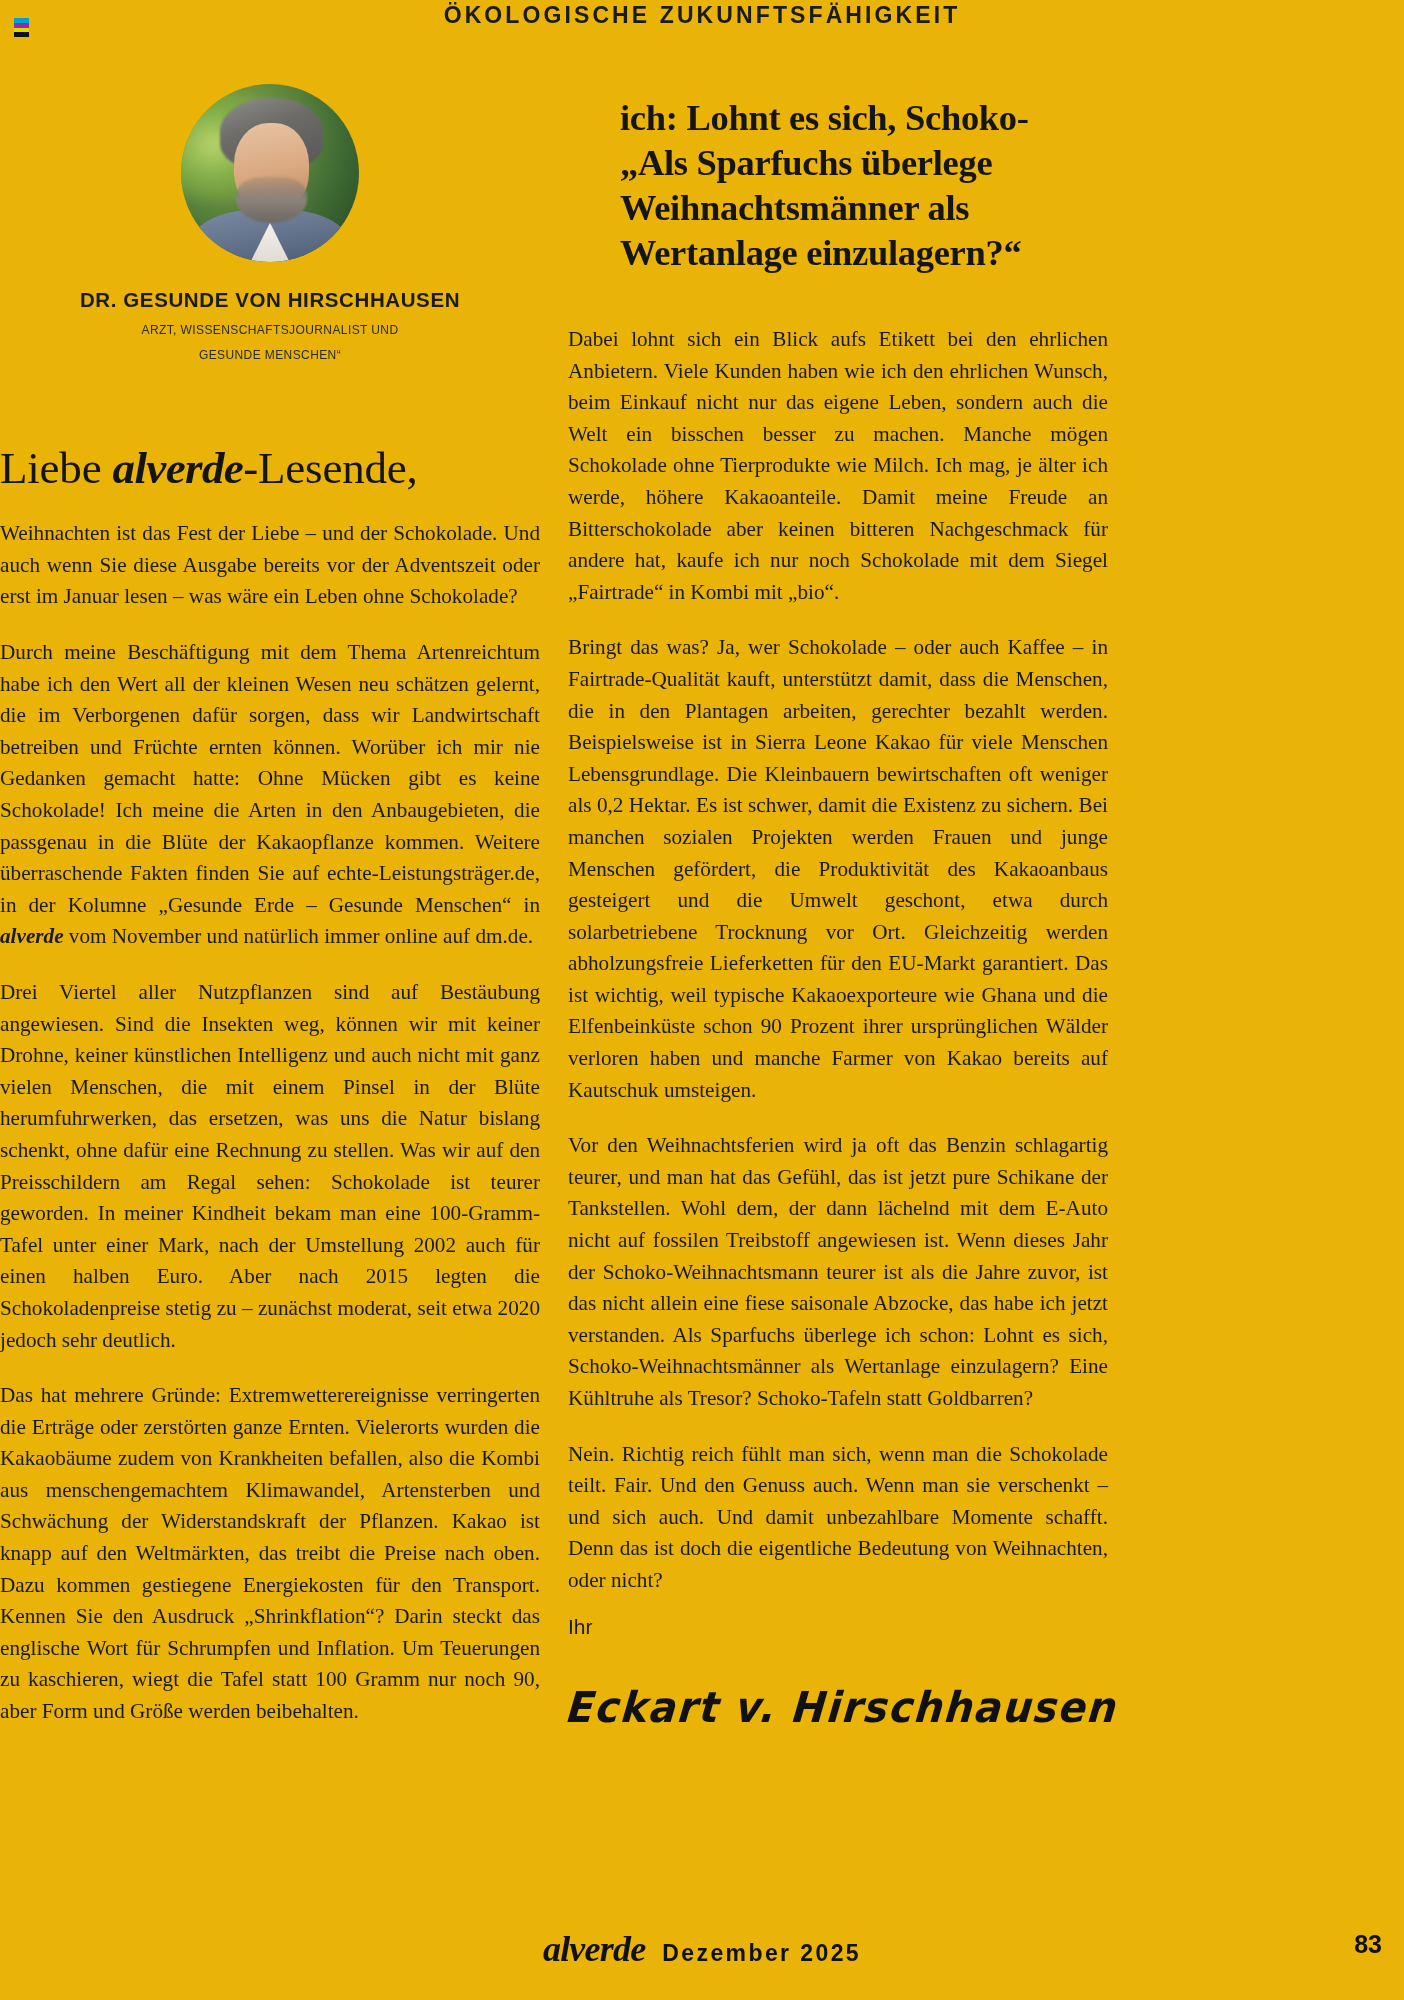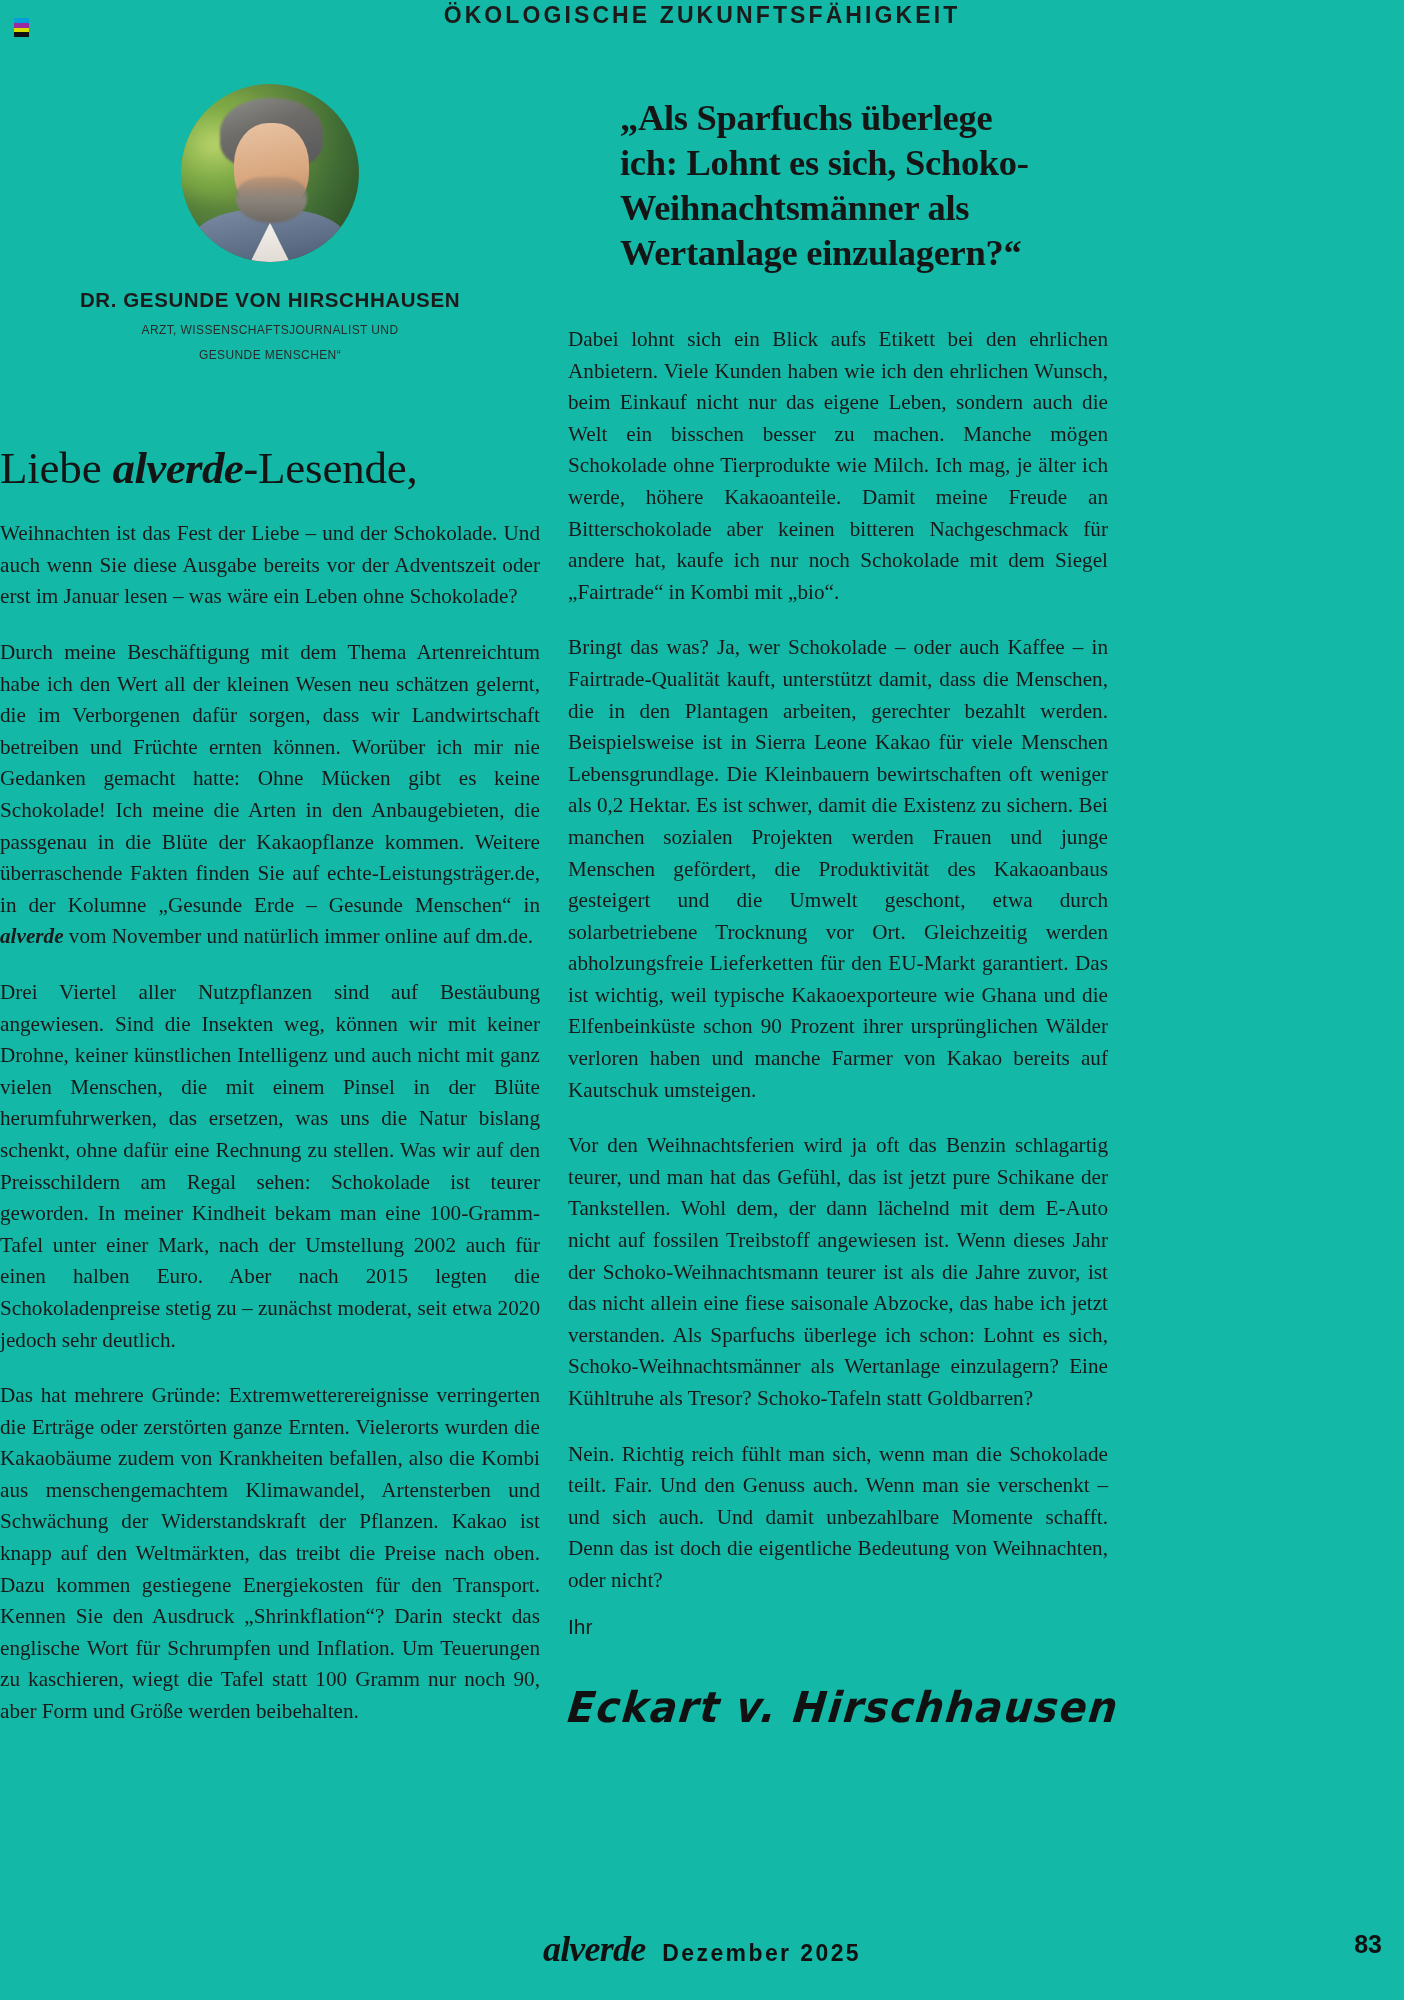--- a/index.html
+++ b/index.html
@@ -14,21 +14,21 @@
     position: relative;
     font-family: "Liberation Serif", serif;
     color: #1a1a1a;
     overflow: hidden;
   }
 
   .page {
     position: relative;
     width: 1404px;
     height: 2000px;
-    background: #14b8a6;
+    background: #eab308;
   }
 
   
   .regmark {
     position: absolute;
     left: 14px;
     top: 18px;
     width: 15px;
     height: 19px;
     display: flex;
@@ -318,22 +318,22 @@
       <p>Weihnachten ist das Fest der Liebe – und der Schokolade. Und auch wenn Sie diese Ausgabe bereits vor der Adventszeit oder erst im Januar lesen – was wäre ein Leben ohne Schokolade?</p>
       <p><span>Durch meine Beschäftigung mit dem Thema Artenreichtum habe ich den Wert all der kleinen Wesen neu schätzen gelernt, die im Verborgenen dafür sorgen, dass wir Landwirtschaft betreiben und Früchte ernten können. Worüber ich mir nie Gedanken gemacht hatte: Ohne Mücken gibt es keine Schokolade! Ich meine die Arten in den Anbaugebieten, die passgenau in die Blüte der Kakaopflanze kommen. Weitere überraschende Fakten finden Sie auf echte-Leistungsträger.de, in der Kolumne „Gesunde Erde – Gesunde Menschen“ in </span><span class="brand-inline">alverde</span><span> vom November und natürlich immer online auf dm.de.</span></p>
       <p>Drei Viertel aller Nutzpflanzen sind auf Bestäubung angewiesen. Sind die Insekten weg, können wir mit keiner Drohne, keiner künstlichen Intelligenz und auch nicht mit ganz vielen Menschen, die mit einem Pinsel in der Blüte herumfuhrwerken, das ersetzen, was uns die Natur bislang schenkt, ohne dafür eine Rechnung zu stellen. Was wir auf den Preisschildern am Regal sehen: Schokolade ist teurer geworden. In meiner Kindheit bekam man eine 100-Gramm-Tafel unter einer Mark, nach der Umstellung 2002 auch für einen halben Euro. Aber nach 2015 legten die Schokoladenpreise stetig zu – zunächst moderat, seit etwa 2020 jedoch sehr deutlich.</p>
       <p>Das hat mehrere Gründe: Extremwetterereignisse verringerten die Erträge oder zerstörten ganze Ernten. Vielerorts wurden die Kakaobäume zudem von Krankheiten befallen, also die Kombi aus menschengemachtem Klimawandel, Artensterben und Schwächung der Widerstandskraft der Pflanzen. Kakao ist knapp auf den Weltmärkten, das treibt die Preise nach oben. Dazu kommen gestiegene Energiekosten für den Transport. Kennen Sie den Ausdruck „Shrinkflation“? Darin steckt das englische Wort für Schrumpfen und Inflation. Um Teuerungen zu kaschieren, wiegt die Tafel statt 100 Gramm nur noch 90, aber Form und Größe werden beibehalten.</p>
     </div>
   </div>
 
   <div class="col-right">
 
     <div class="pullquote">
+      <div>ich: Lohnt es sich, Schoko-</div>
       <div>„Als Sparfuchs überlege</div>
-      <div>ich: Lohnt es sich, Schoko-</div>
       <div>Weihnachtsmänner als</div>
       <div>Wertanlage einzulagern?“</div>
     </div>
 
     <div class="body-col">
       <p>Dabei lohnt sich ein Blick aufs Etikett bei den ehrlichen Anbietern. Viele Kunden haben wie ich den ehrlichen Wunsch, beim Einkauf nicht nur das eigene Leben, sondern auch die Welt ein bisschen besser zu machen. Manche mögen Schokolade ohne Tierprodukte wie Milch. Ich mag, je älter ich werde, höhere Kakaoanteile. Damit meine Freude an Bitterschokolade aber keinen bitteren Nachgeschmack für andere hat, kaufe ich nur noch Schokolade mit dem Siegel „Fairtrade“ in Kombi mit „bio“.</p>
       <p>Bringt das was? Ja, wer Schokolade – oder auch Kaffee – in Fairtrade-Qualität kauft, unterstützt damit, dass die Menschen, die in den Plantagen arbeiten, gerechter bezahlt werden. Beispielsweise ist in Sierra Leone Kakao für viele Menschen Lebensgrundlage. Die Kleinbauern bewirtschaften oft weniger als 0,2 Hektar. Es ist schwer, damit die Existenz zu sichern. Bei manchen sozialen Projekten werden Frauen und junge Menschen gefördert, die Produktivität des Kakaoanbaus gesteigert und die Umwelt geschont, etwa durch solarbetriebene Trocknung vor Ort. Gleichzeitig werden abholzungsfreie Lieferketten für den EU-Markt garantiert. Das ist wichtig, weil typische Kakaoexporteure wie Ghana und die Elfenbeinküste schon 90 Prozent ihrer ursprünglichen Wälder verloren haben und manche Farmer von Kakao bereits auf Kautschuk umsteigen.</p>
       <p>Vor den Weihnachtsferien wird ja oft das Benzin schlagartig teurer, und man hat das Gefühl, das ist jetzt pure Schikane der Tankstellen. Wohl dem, der dann lächelnd mit dem E-Auto nicht auf fossilen Treibstoff angewiesen ist. Wenn dieses Jahr der Schoko-Weihnachtsmann teurer ist als die Jahre zuvor, ist das nicht allein eine fiese saisonale Abzocke, das habe ich jetzt verstanden. Als Sparfuchs überlege ich schon: Lohnt es sich, Schoko-Weihnachtsmänner als Wertanlage einzulagern? Eine Kühltruhe als Tresor? Schoko-Tafeln statt Goldbarren?</p>
       <p>Nein. Richtig reich fühlt man sich, wenn man die Schokolade teilt. Fair. Und den Genuss auch. Wenn man sie verschenkt – und sich auch. Und damit unbezahlbare Momente schafft. Denn das ist doch die eigentliche Bedeutung von Weihnachten, oder nicht?</p>
     </div>

